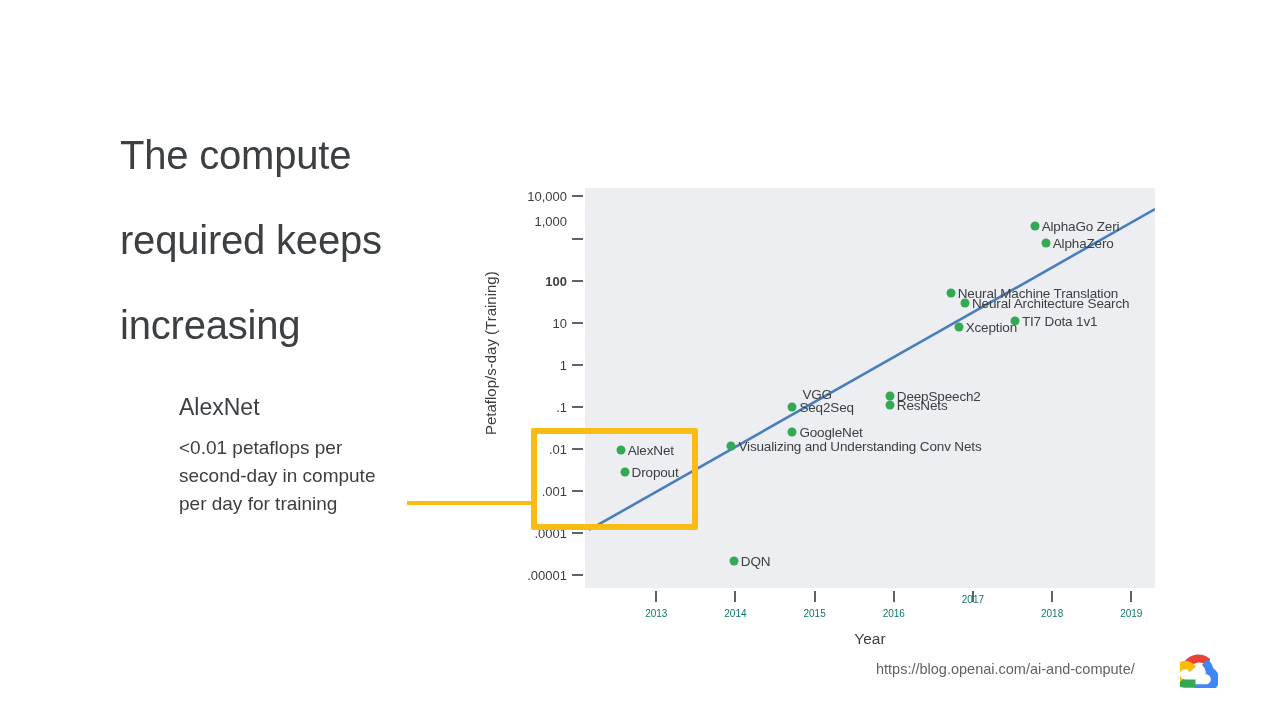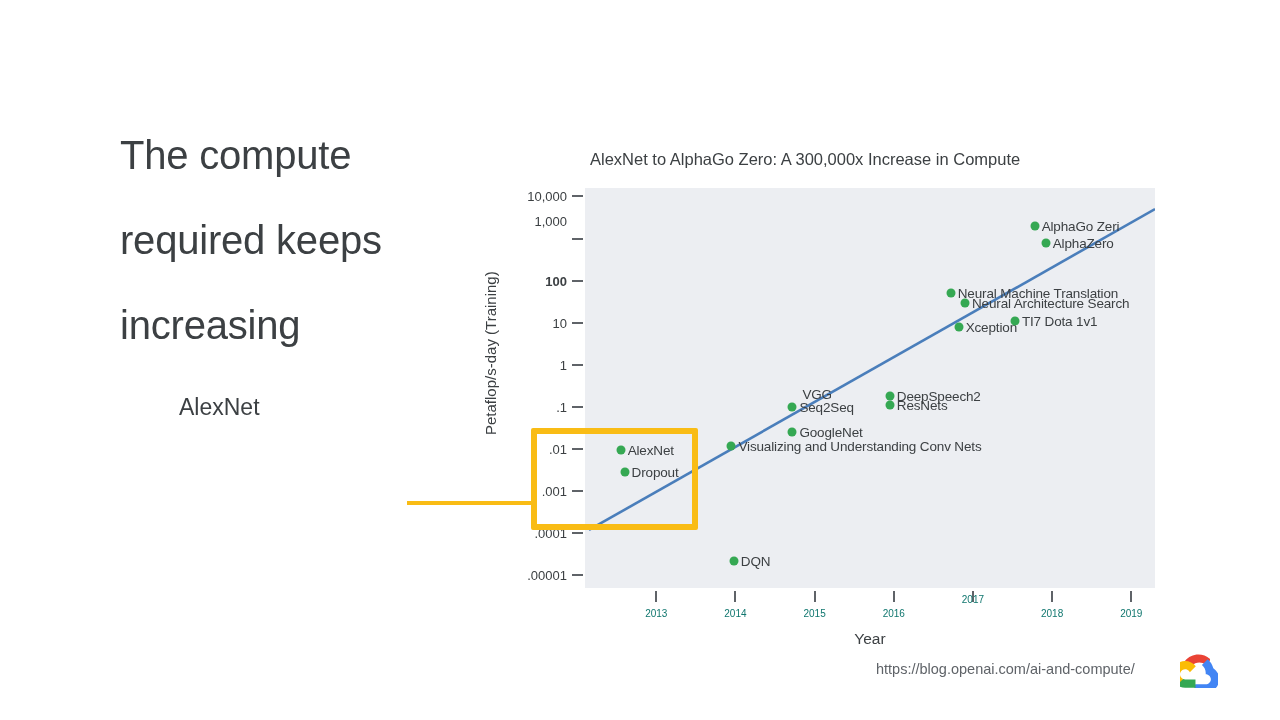--- a/index.html
+++ b/index.html
@@ -198,26 +198,26 @@
   }
 </style>
 </head>
 <body>
 
 <div class="slide">
 
   <h1 id="slide-heading">The compute required keeps increasing</h1>
 
   <div id="callout-title">AlexNet</div>
+  <div id="callout-body">&lt;0.01 petaflops per second-day in compute per day for training</div>
 
   <div id="connector-line"></div>
 
   <div id="chart-block">
 
-    <div id="chart-title">AlexNet to AlphaGo Zero: A 300,000x Increase in Compute</div>
 
     <div id="y-axis-title">Petaflop/s-day (Training)</div>
     <div id="x-axis-title">Year</div>
 
     <div id="y-axis-ticks">
         <div class="y-tick-label" style="top: 51.4211px; right: 623px;">10,000</div>
         <div class="y-tick-mark" style="top: 51.4211px; left: 82px;"></div>
         <div class="y-tick-label" style="top: 76px; right: 623px;">1,000</div>
         <div class="y-tick-mark" style="top: 93.5263px; left: 82px;"></div>
         <div class="y-tick-label" style="top: 135.632px; right: 623px; font-weight: bold;">100</div>

